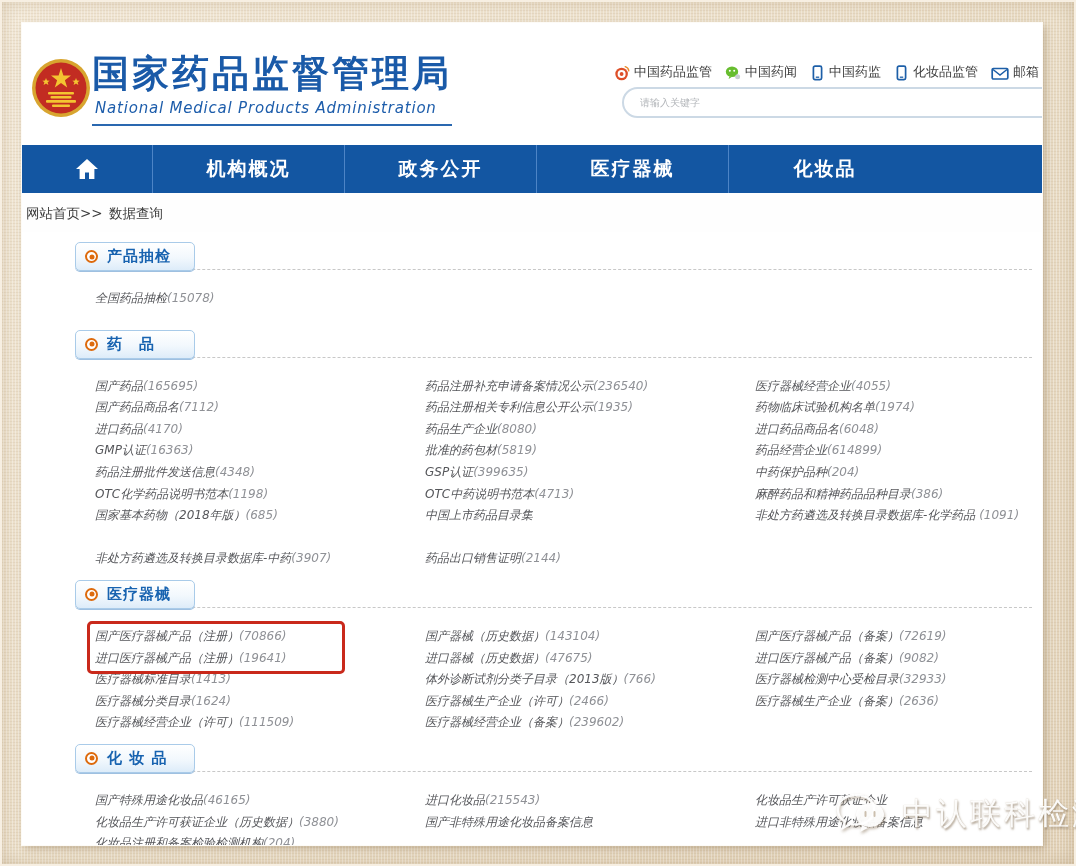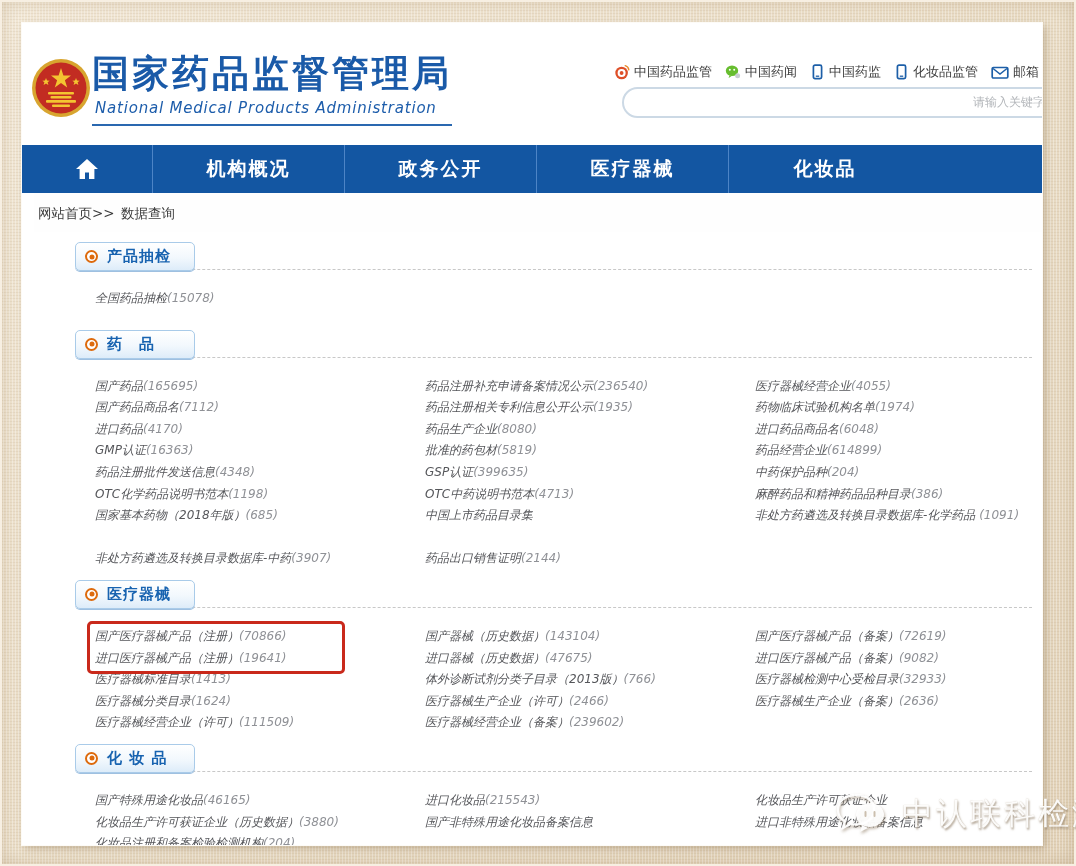--- a/index.html
+++ b/index.html
@@ -31,49 +31,48 @@
     line-height:1.25; white-space:nowrap;
   }
   .subtitle {
     font-size:15px; color:#1d5dab; letter-spacing:.8px; padding:2px 2px 7px 3px;
     border-bottom:2px solid #2a68b0; white-space:nowrap;font-style:italic;
   }
   .top-links {
     position:absolute; left:592px; top:40px; display:flex; align-items:center;
     gap:13px; font-size:13px; color:#3d3d3d; white-space:nowrap;
   }
-  .top-link { display:flex; align-items:center; gap:4px; cursor:pointer; }
+  .top-link { display:flex; align-items:flex-end; gap:4px; cursor:pointer; }
   .top-link svg { display:block; }
   .search-pill {
     position:absolute; left:600px; top:64px; width:470px; height:31px;
     border:2px solid #ccd9e5; border-radius:17px; background:#fff;
     display:flex; align-items:center; padding-left:16px;
   }
   .search-pill input {
-    border:none; outline:none; width:90%; font-size:12px; color:#666;
-    font-family:Liberation Mono, monospace; background:transparent;text-align:right;
+    border:none; outline:none; width:90%; font-size:10px; color:#666;
+    font-family:Liberation Sans, sans-serif; background:transparent;
   }
   .search-pill input::placeholder { color:#b3b6ba; }
 
   
   .nav-bar { height:48px; background:#1356a2; display:flex; overflow:hidden; }
   .nav-tab {
     display:flex; align-items:center; justify-content:center; flex:0 0 auto;
     color:#fff; font-size:19px; font-weight:bold; letter-spacing:2px;
     border-right:1px solid #4d84c6; cursor:pointer;
   }
   .nav-tab.home { width:131px; }
   .nav-tab.t { width:192px; }
   .nav-tab:last-child { border-right:none; }
 
   
   .crumbs {
     height:39px; padding:12px 0 0 4px; font-size:13.5px; color:#3c3c3c;
     background:#fefefe;
-    margin-left:12px;
   }
   .crumbs .sep { margin:0 2px 0 0; }
   .crumb-link { cursor:pointer; }
 
   
   .sections { padding-left:53px; padding-right:10px; }
   .section-head { margin-top:11px; position:relative; height:27px; }
   .section-head::after {
     content:""; position:absolute; left:2px; right:0; bottom:0;
     border-bottom:1px dashed #c8c8c8;

